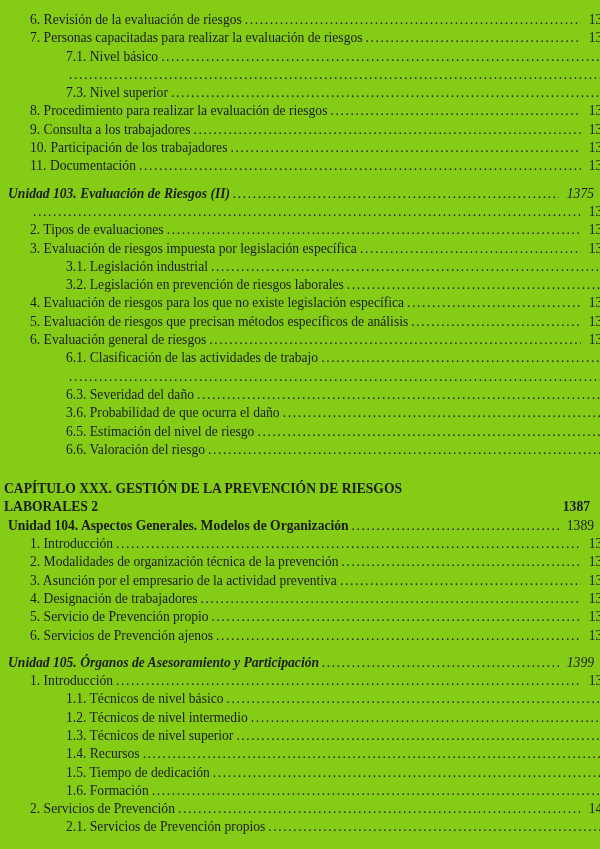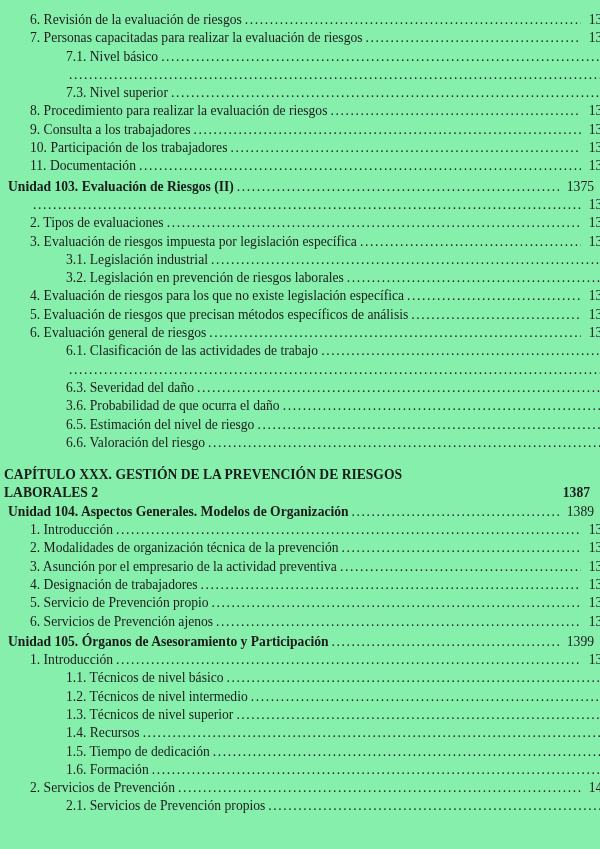--- a/index.html
+++ b/index.html
@@ -12,37 +12,37 @@
     height: 849px;
     overflow: hidden;
     font-family: "Liberation Serif", "DejaVu Serif", serif;
     color: #1c1c1c;
   }
   .page {
     box-sizing: border-box;
     width: 600px;
     height: 849px;
     padding: 11px 10px 0 4px;
-    background: #86efac;
+    background: #84cc16;
   }
   .toc-row {
     display: flex;
     align-items: baseline;
     font-size: 13.6px;
     line-height: 18.3px;
     width: 100%;
   }
   .toc-row.level-chapter { padding-left: 0; }
   .toc-row.level-unit    { padding-left: 4px; }
   .toc-row.level-item    { padding-left: 26px; }
   .toc-row.level-sub     { padding-left: 62px; }
   .toc-row.bold .toc-label { font-weight: 700; }
   .toc-row.bold.level-chapter .toc-page { font-weight: 700; }
-  .toc-row.gap-md { margin-top: 2px; }
-  .toc-row.gap-lg { margin-top: 14px; align-items: center; }
+  .toc-row.gap-md { margin-top: 9px; font-style: italic; }
+  .toc-row.gap-lg { margin-top: 21px; align-items: center; }
   .toc-label {
     flex: 0 1 auto;
     white-space: normal;
   }
   .toc-dots {
     flex: 1 1 8px;
     min-width: 8px;
     overflow: hidden;
     white-space: nowrap;
     margin: 0 3px 0 3px;

